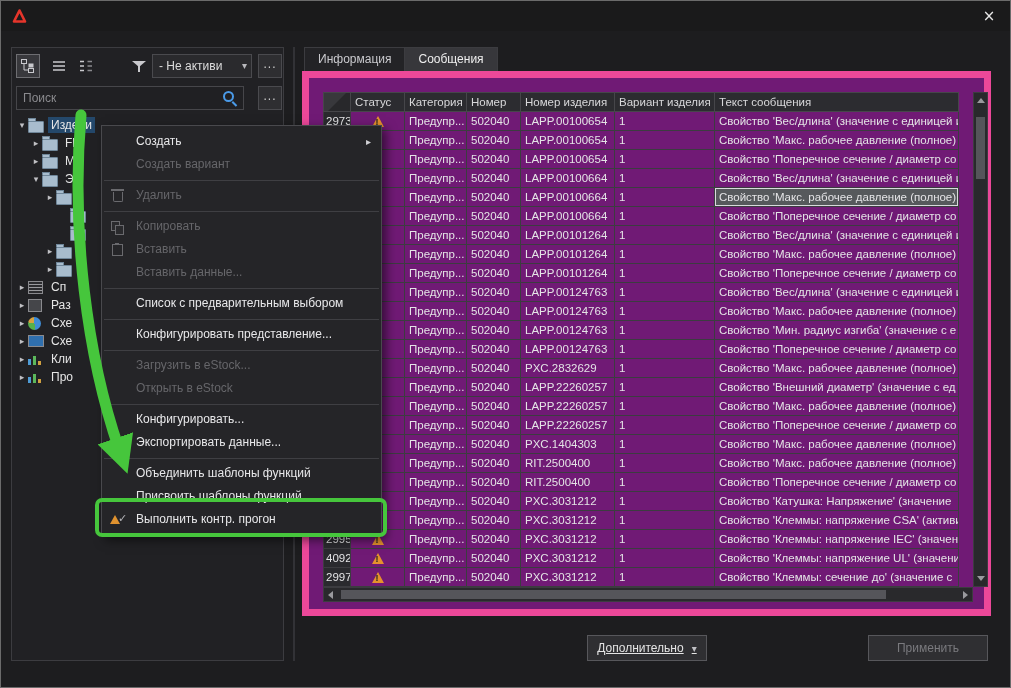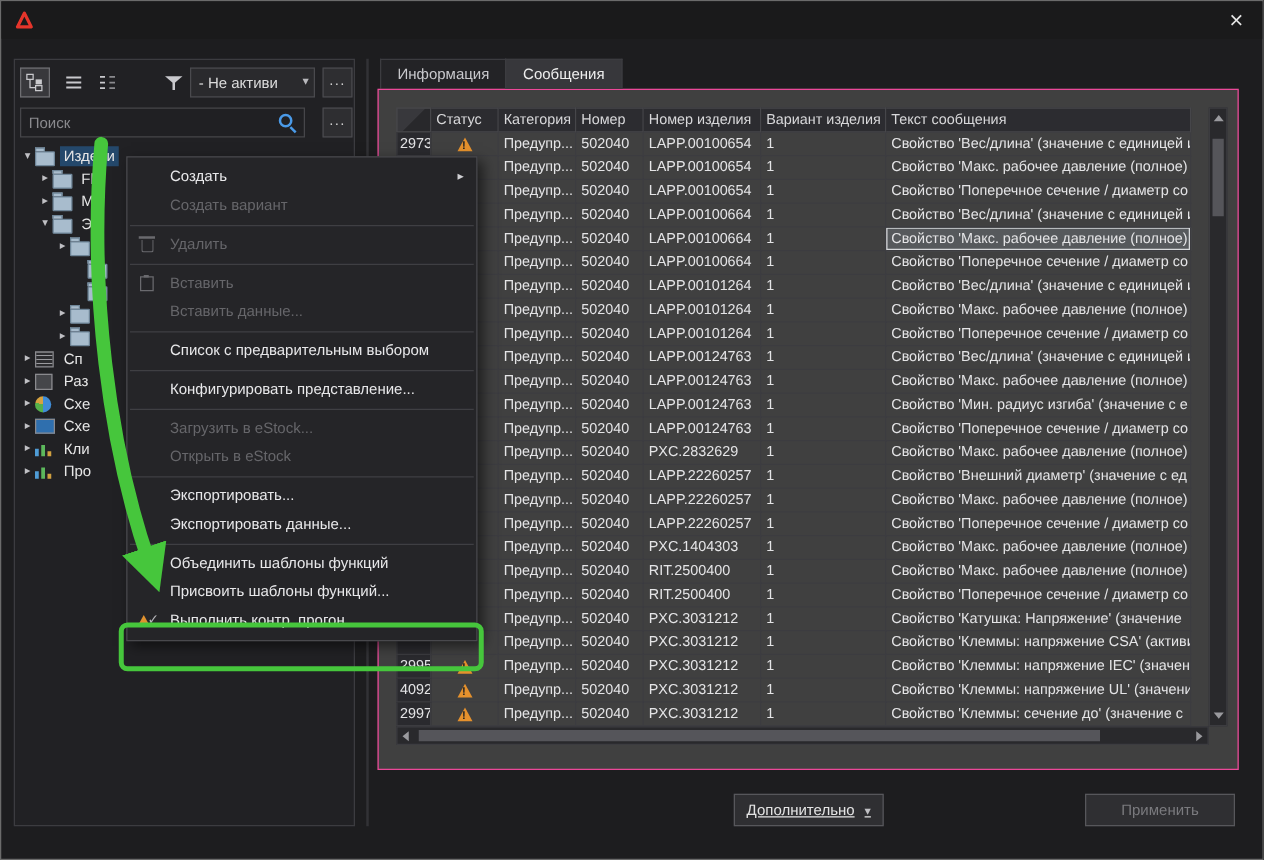--- a/index.html
+++ b/index.html
@@ -47,21 +47,21 @@
   .icon-globe{width:13px;height:13px;border-radius:50%;background:conic-gradient(#3f8cd6 0 50%,#56b04a 50% 78%,#d6a23f 78% 100%);}
   .icon-monitor{width:14px;height:10px;border:1px solid #8a8a8e;background:#2f6fae;}
   .icon-chart{width:13px;height:12px;background-image:linear-gradient(#4f9cd6,#4f9cd6),linear-gradient(#5cb85c,#5cb85c),linear-gradient(#d0a040,#d0a040);
     background-size:3px 6px,3px 9px,3px 4px;background-position:0px 6px,5px 3px,10px 8px;background-repeat:no-repeat;}
   .splitter{position:absolute;left:292px;top:46px;width:2px;height:614px;background:#323236;}
   
   .right-panel{position:absolute;left:301px;top:46px;width:689px;height:576px;}
   .tabs{position:absolute;left:2px;top:0;height:24px;display:flex;}
   .tab{padding:0 13px;line-height:23px;background:#232326;border:1px solid #3c3c40;border-bottom:none;color:#c9c9cd;margin-right:-1px;}
   .tab.active{background:#37373b;color:#eeeeee;position:relative;z-index:2;}
-  .rp-content{position:absolute;left:0;top:24px;width:689px;height:545px;border:1px solid #ec4899;background:#404040;box-sizing:border-box;}
+  .rp-content{position:absolute;left:0;top:24px;width:689px;height:545px;border:7px solid #ec4899;background:#701a75;box-sizing:border-box;}
   
   .grid{position:absolute;left:14px;top:14px;}
   .g-row{display:flex;height:19px;}
   .g-row.hdr{height:20px;}
   .g-cell{box-sizing:border-box;border-right:1px solid #3c3c40;border-bottom:1px solid #3c3c40;padding:0 4px;
     overflow:hidden;white-space:nowrap;font-size:11.5px;color:#e4e4e6;line-height:18px;}
   .g-row.hdr .g-cell{background:#2c2c30;border-color:#46464a;border-top:1px solid #46464a;color:#d8d8da;line-height:19px;}
   .c0{border-left:1px solid #3c3c40;}
   .rowhead{background:#2a2a2e;text-align:center;padding:0 2px;}
   .corner{background:linear-gradient(135deg,#38383c 49%,#28282b 51%) !important;}
@@ -530,31 +530,32 @@
     <span>Дополнительно</span><span class="caret glyph">▾</span>
   </div>
   <div class="f-btn disabled" style="left:867px;">Применить</div>
 
   <div class="context-menu" id="context-menu">
       <div class="menu-item"><span>Создать</span><div class="submenu-arrow glyph">▸</div></div>
       <div class="menu-item disabled"><span>Создать вариант</span></div>
       <div class="menu-sep"></div>
       <div class="menu-item disabled"><div class="trash-icon"></div><span>Удалить</span></div>
       <div class="menu-sep"></div>
+      <div class="menu-item disabled"><div class="copy-icon"></div><span>Копировать</span></div>
       <div class="menu-item disabled"><div class="paste-icon"></div><span>Вставить</span></div>
       <div class="menu-item disabled"><span>Вставить данные...</span></div>
       <div class="menu-sep"></div>
       <div class="menu-item"><span>Список с предварительным выбором</span></div>
       <div class="menu-sep"></div>
       <div class="menu-item"><span>Конфигурировать представление...</span></div>
       <div class="menu-sep"></div>
       <div class="menu-item disabled"><span>Загрузить в eStock...</span></div>
       <div class="menu-item disabled"><span>Открыть в eStock</span></div>
       <div class="menu-sep"></div>
-      <div class="menu-item"><span>Экспортировать...</span></div>
+      <div class="menu-item"><span>Конфигурировать...</span></div>
       <div class="menu-item"><span>Экспортировать данные...</span></div>
       <div class="menu-sep"></div>
       <div class="menu-item"><span>Объединить шаблоны функций</span></div>
       <div class="menu-item"><span>Присвоить шаблоны функций...</span></div>
       <div class="menu-item"><div class="check-run-icon"></div><span>Выполнить контр. прогон</span></div>
     </div>
 
   <svg class="annotation" width="1011" height="688" viewBox="0 0 1011 688">
     <defs>
       <marker id="ah" viewBox="0 0 10 10" refX="3" refY="5" markerWidth="3.4" markerHeight="3.4" orient="auto">

